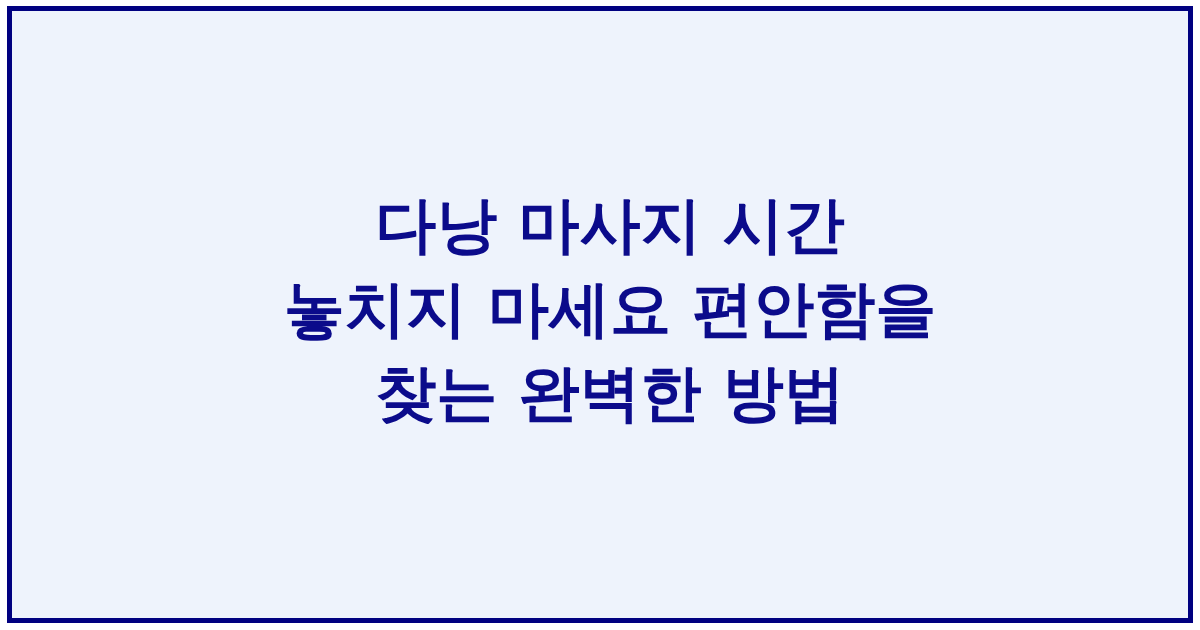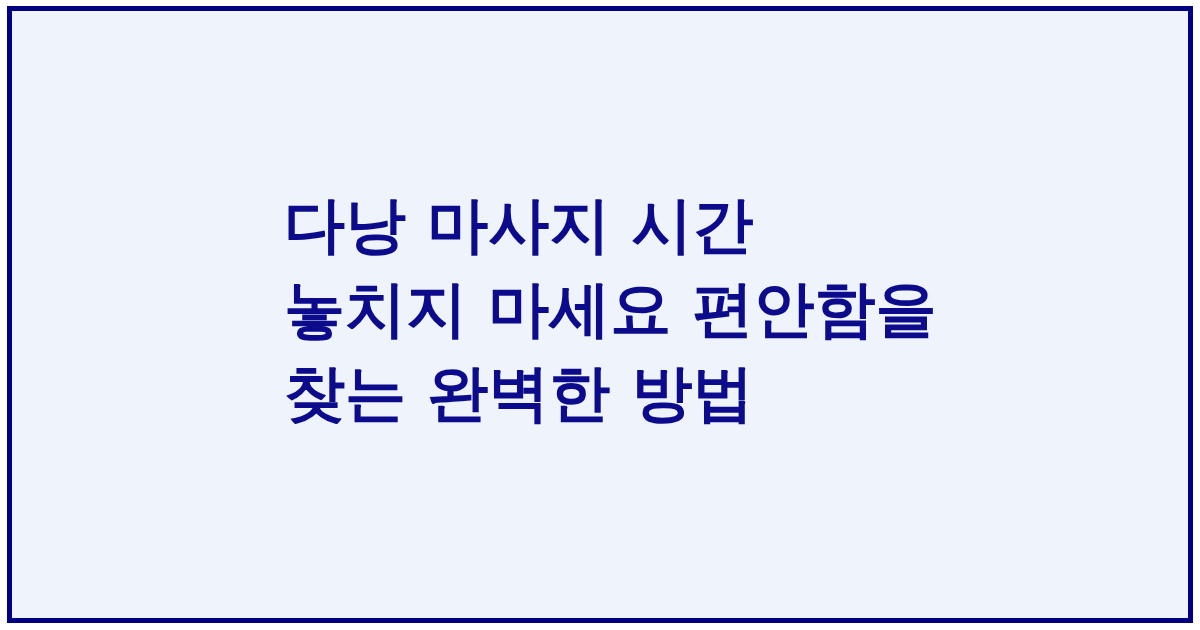--- a/index.html
+++ b/index.html
@@ -33,29 +33,29 @@
 
   .headline-block {
     box-sizing: border-box;
     padding-left: 258px;
     padding-right: 40px;
     width: 100%;
     margin-top: -12px;
   }
 
   .headline {
-    margin: 14px;
+    margin: 4px;
     width: 672px;
     color: #0b0b8b;
     font-family: "DejaVu Sans", "Liberation Sans", sans-serif;
     font-weight: 700;
     font-size: 61px;
     line-height: 84px;
     letter-spacing: 0px;
-    text-align: left;
+    text-align: center;
     word-break: keep-all;
     white-space: pre-line;
   }
 </style>
 </head>
 <body>
 
 <div class="og-card">
   <div class="headline-block">
     <h1 class="headline">다낭 마사지 시간 놓치지 마세요 편안함을 찾는 완벽한 방법</h1>

